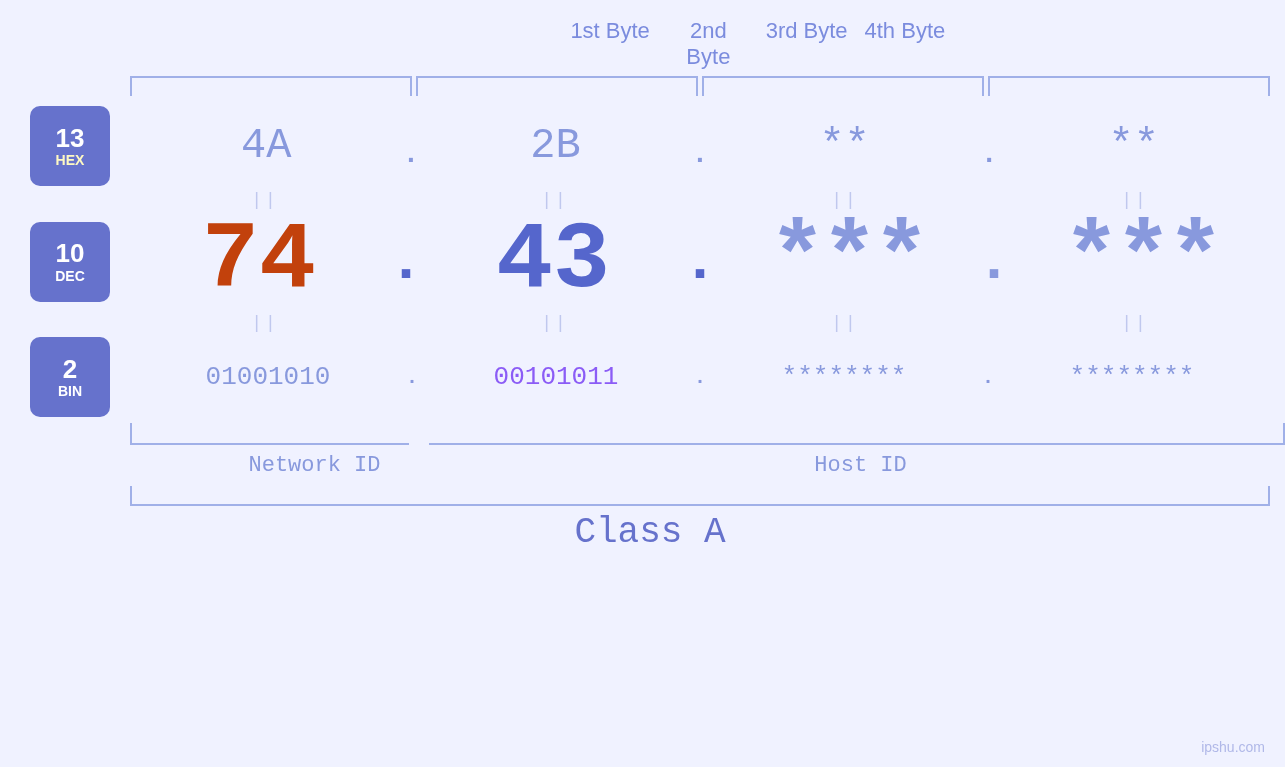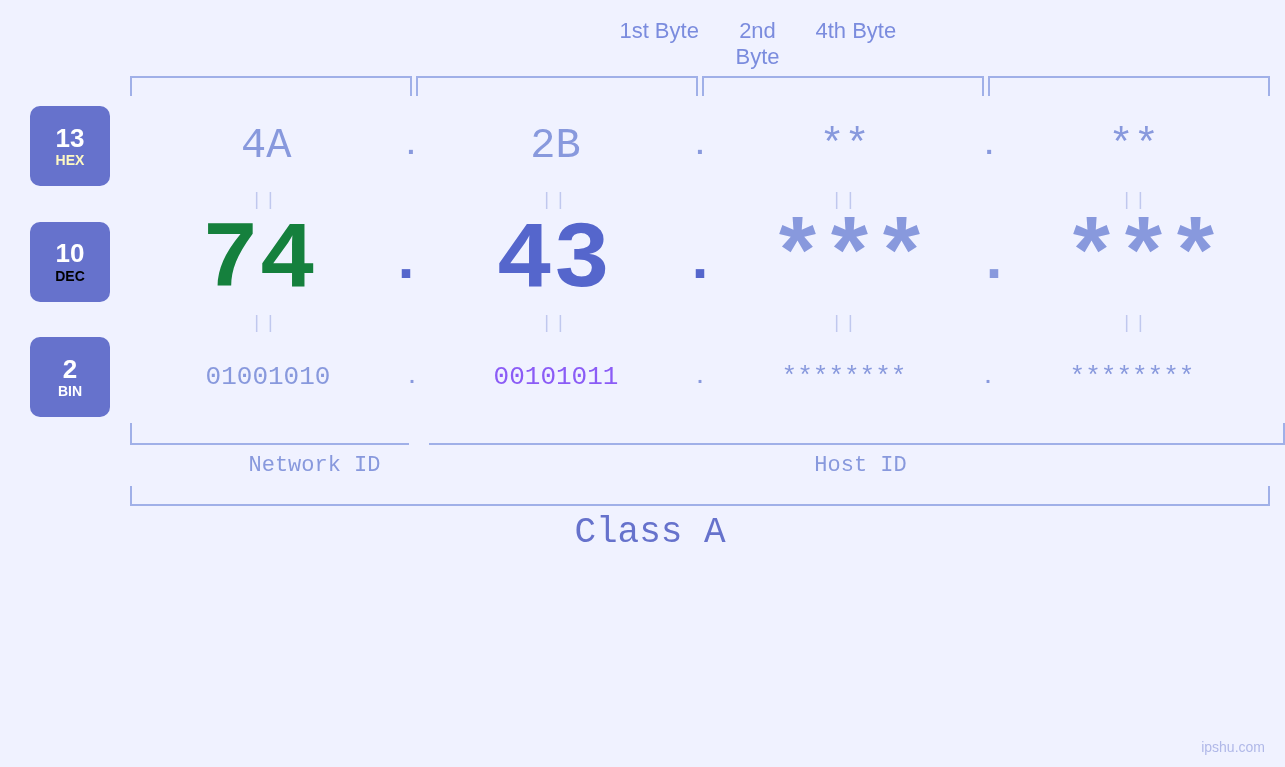--- a/index.html
+++ b/index.html
@@ -33,40 +33,41 @@
 </head>
 <body>
 
 <div class="main-container">
 
   <div class="brackets-top-row" style="padding-top:18px; padding-bottom:0; margin-top:0; align-items:flex-end;">
     <div style="width:80px; flex-shrink:0; margin-right:20px;"></div>
     <div style="flex:1; display:flex; gap:16px;">
       <div style="flex:1; text-align:center; color:#7b8cde; font-size:22px; font-family:Arial,sans-serif;">1st Byte</div>
       <div style="flex:1; text-align:center; color:#7b8cde; font-size:22px; font-family:Arial,sans-serif;">2nd Byte</div>
+      <div style="flex:1; text-align:center; color:#7b8cde; font-size:22px; font-family:Arial,sans-serif;">3rd Byte</div>
       <div style="flex:1; text-align:center; color:#7b8cde; font-size:22px; font-family:Arial,sans-serif;">4th Byte</div>
     </div>
   </div>
 
   <div style="display:flex; width:100%; padding-left:30px; margin-top:6px;">
     <div style="width:80px; flex-shrink:0; margin-right:20px;"></div>
     <div style="flex:1; display:flex; padding-right:15px; gap:4px;">
       <div style="flex:1; height:20px; border-top:2px solid #a0b0e8; border-left:2px solid #a0b0e8; border-right:2px solid #a0b0e8;"></div>
       <div style="flex:1; height:20px; border-top:2px solid #a0b0e8; border-left:2px solid #a0b0e8; border-right:2px solid #a0b0e8;"></div>
       <div style="flex:1; height:20px; border-top:2px solid #a0b0e8; border-left:2px solid #a0b0e8; border-right:2px solid #a0b0e8;"></div>
       <div style="flex:1; height:20px; border-top:2px solid #a0b0e8; border-left:2px solid #a0b0e8; border-right:2px solid #a0b0e8;"></div>
     </div>
   </div>
 
   <div style="display:flex; width:100%; padding-left:30px; align-items:center; margin-top:10px;">
     <div style="width:80px; height:80px; background:#6672cc; border-radius:10px; display:flex; flex-direction:column; align-items:center; justify-content:center; flex-shrink:0; margin-right:20px;">
       <span style="color:white; font-size:26px; font-weight:bold; font-family:Arial,sans-serif; line-height:1.1;">13</span>
       <span style="color:#fef9c3; font-size:14px; font-weight:bold; font-family:Arial,sans-serif;">HEX</span>
     </div>
-    <div style="flex:1; display:flex; align-items:center; padding-right:15px;">
+    <div style="flex:1; display:flex; align-items:flex-end; padding-right:15px;">
       <div style="flex:1; text-align:center;">
         <span style="font-size:42px; color:#8899dd; font-family:'Courier New',monospace;">4A</span>
       </div>
       <span style="font-size:28px; color:#8899dd; font-weight:bold;">.</span>
       <div style="flex:1; text-align:center;">
         <span style="font-size:42px; color:#8899dd; font-family:'Courier New',monospace;">2B</span>
       </div>
       <span style="font-size:28px; color:#8899dd; font-weight:bold;">.</span>
       <div style="flex:1; text-align:center;">
         <span style="font-size:42px; color:#8899dd; font-family:'Courier New',monospace;">**</span>
@@ -95,25 +96,25 @@
       <div style="flex:0 0 20px;"></div>
       <div style="flex:1; text-align:center;">
         <span style="color:#c0c8ee; font-size:18px; letter-spacing:3px;">||</span>
       </div>
     </div>
   </div>
 
   <div style="display:flex; width:100%; padding-left:30px; align-items:center; margin-top:4px;">
     <div style="width:80px; height:80px; background:#6672cc; border-radius:10px; display:flex; flex-direction:column; align-items:center; justify-content:center; flex-shrink:0; margin-right:20px;">
       <span style="color:white; font-size:26px; font-weight:bold; font-family:Arial,sans-serif; line-height:1.1;">10</span>
-      <span style="color:#000000; font-size:14px; font-weight:bold; font-family:Arial,sans-serif;">DEC</span>
+      <span style="color:#ffffff; font-size:14px; font-weight:bold; font-family:Arial,sans-serif;">DEC</span>
     </div>
     <div style="flex:1; display:flex; align-items:center; padding-right:15px;">
       <div style="flex:1; text-align:center;">
-        <span style="font-size:95px; font-weight:bold; color:#15803d; font-family:'Courier New',monospace; line-height:1;">74</span>
+        <span style="font-size:95px; font-weight:bold; color:#c2410c; font-family:'Courier New',monospace; line-height:1;">74</span>
       </div>
       <span style="font-size:60px; color:#5566cc; font-weight:bold; line-height:1;">.</span>
       <div style="flex:1; text-align:center;">
         <span style="font-size:95px; font-weight:bold; color:#5566cc; font-family:'Courier New',monospace; line-height:1;">43</span>
       </div>
       <span style="font-size:60px; color:#5566cc; font-weight:bold; line-height:1;">.</span>
       <div style="flex:1; text-align:center;">
         <span style="font-size:95px; font-weight:bold; color:#8899dd; font-family:'Courier New',monospace; line-height:1; letter-spacing:-5px;">***</span>
       </div>
       <span style="font-size:60px; color:#8899dd; font-weight:bold; line-height:1;">.</span>

